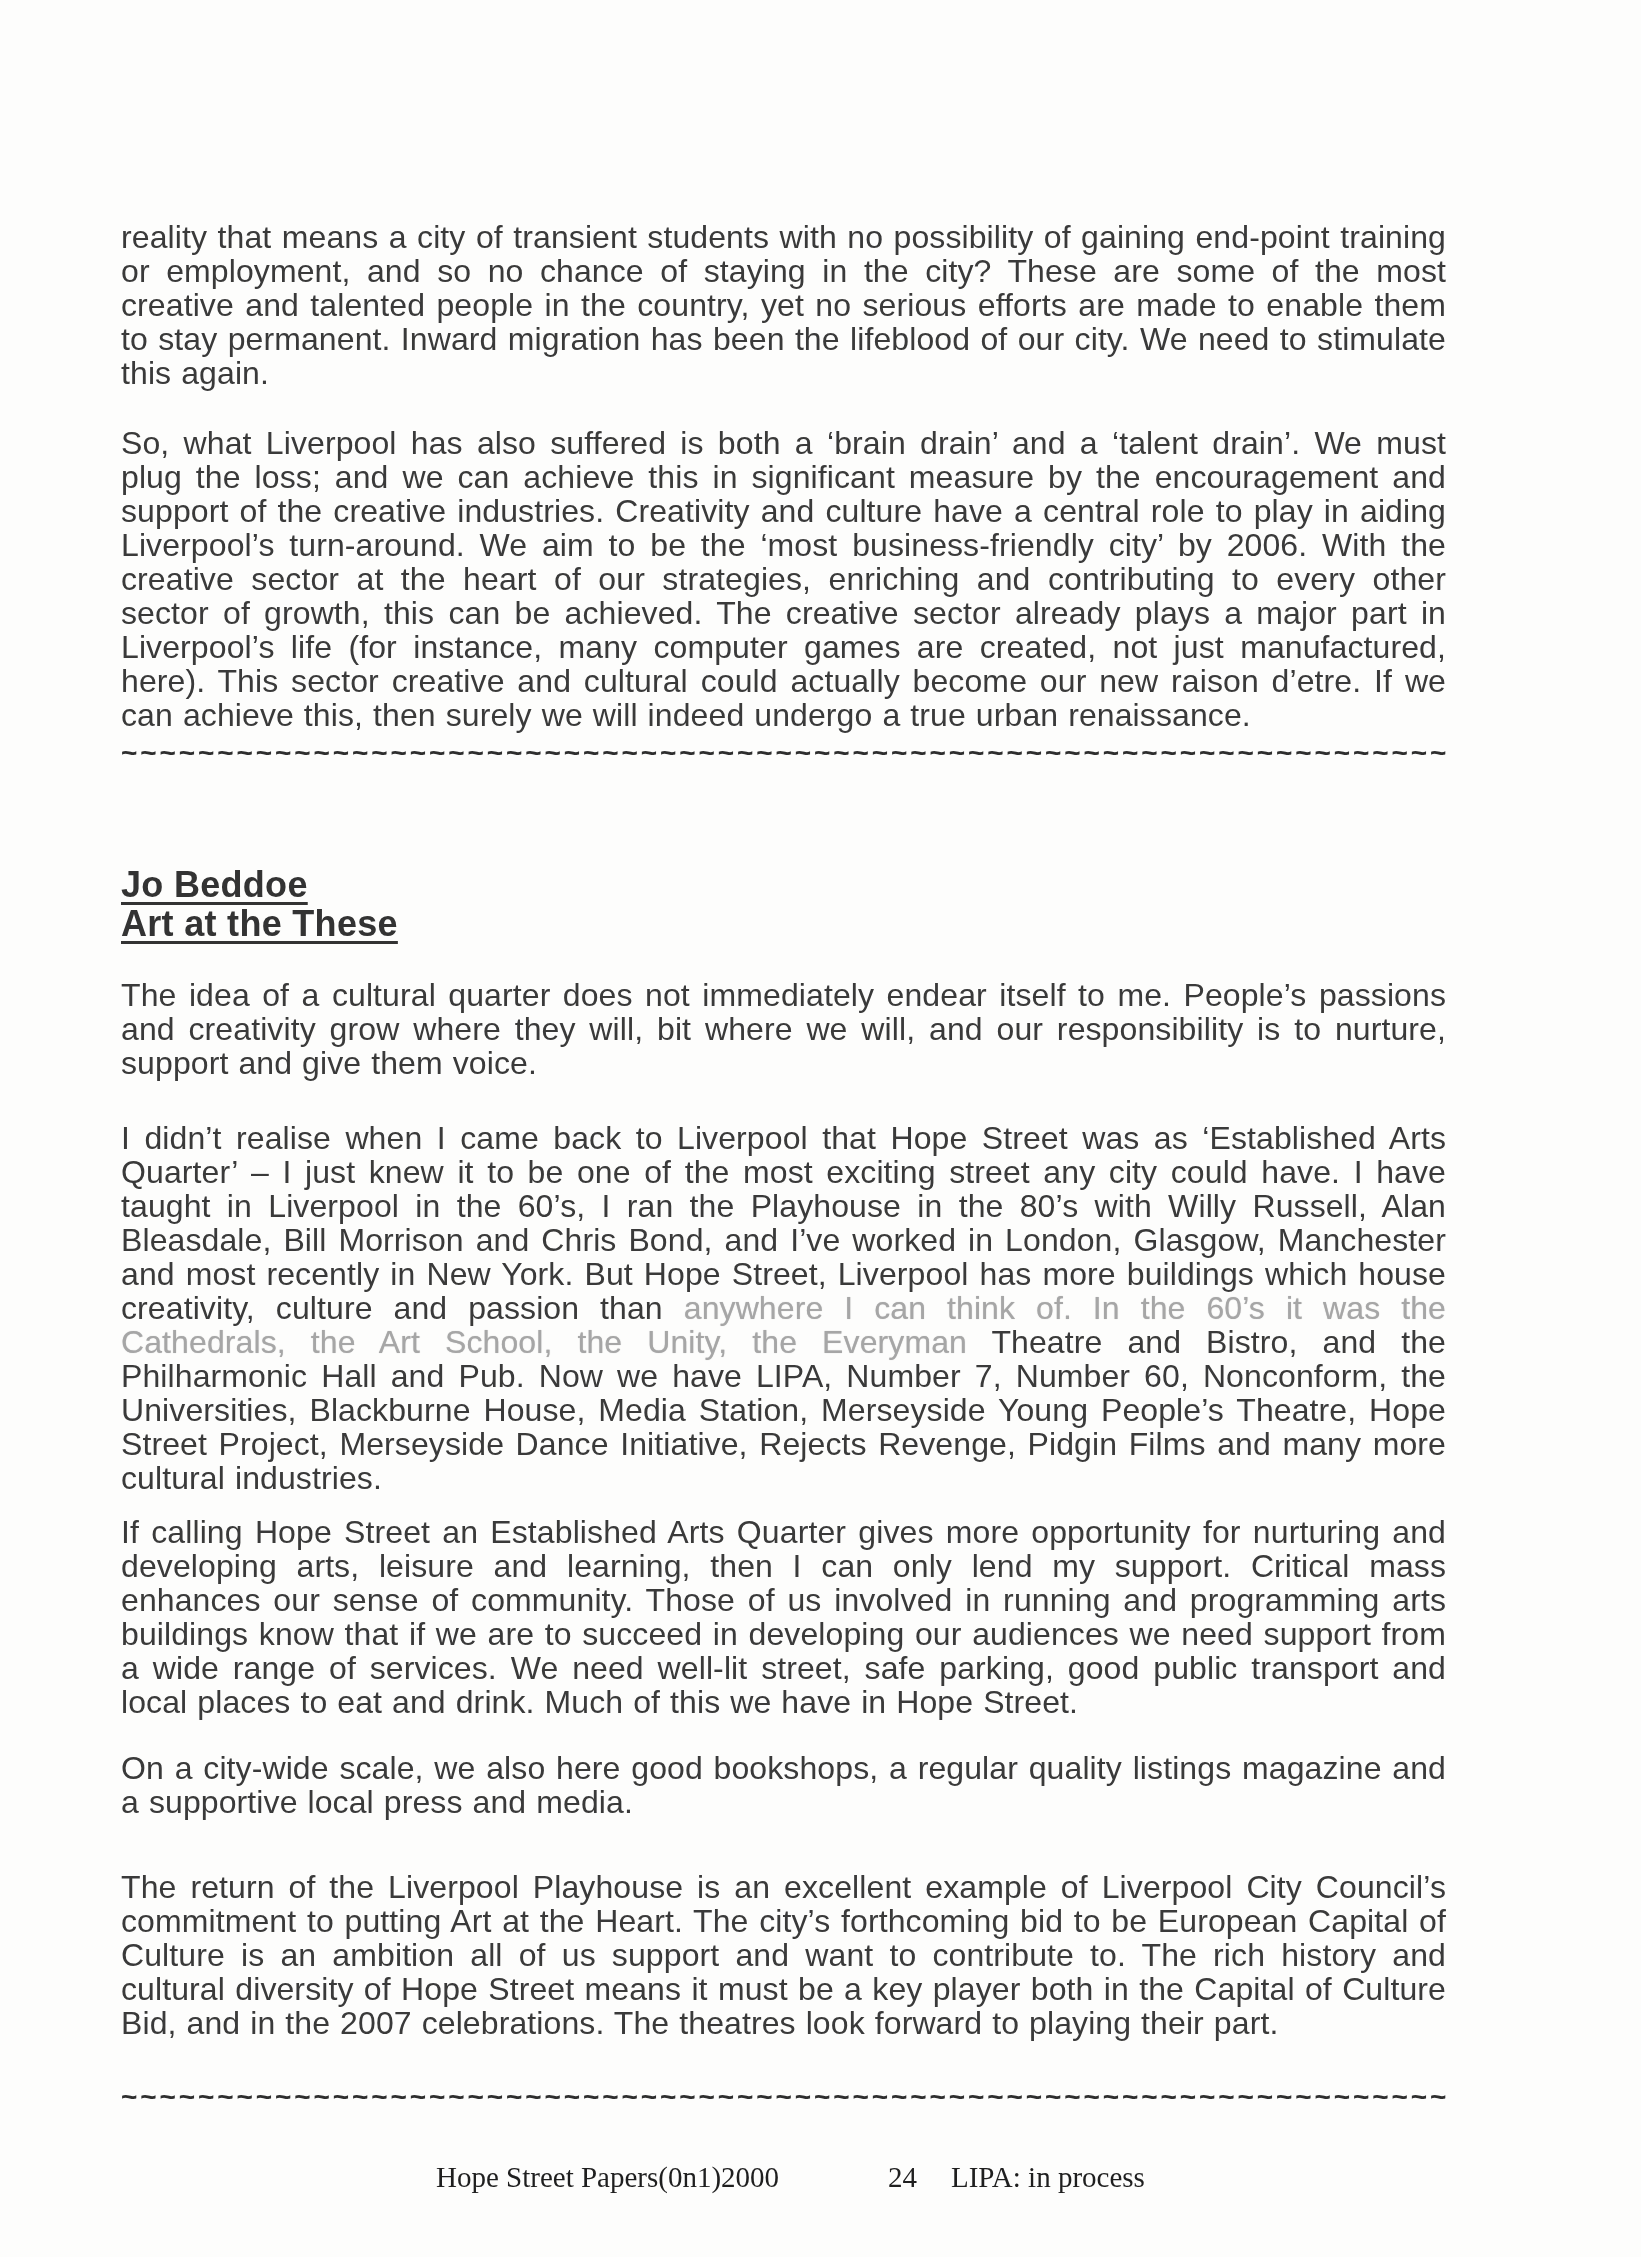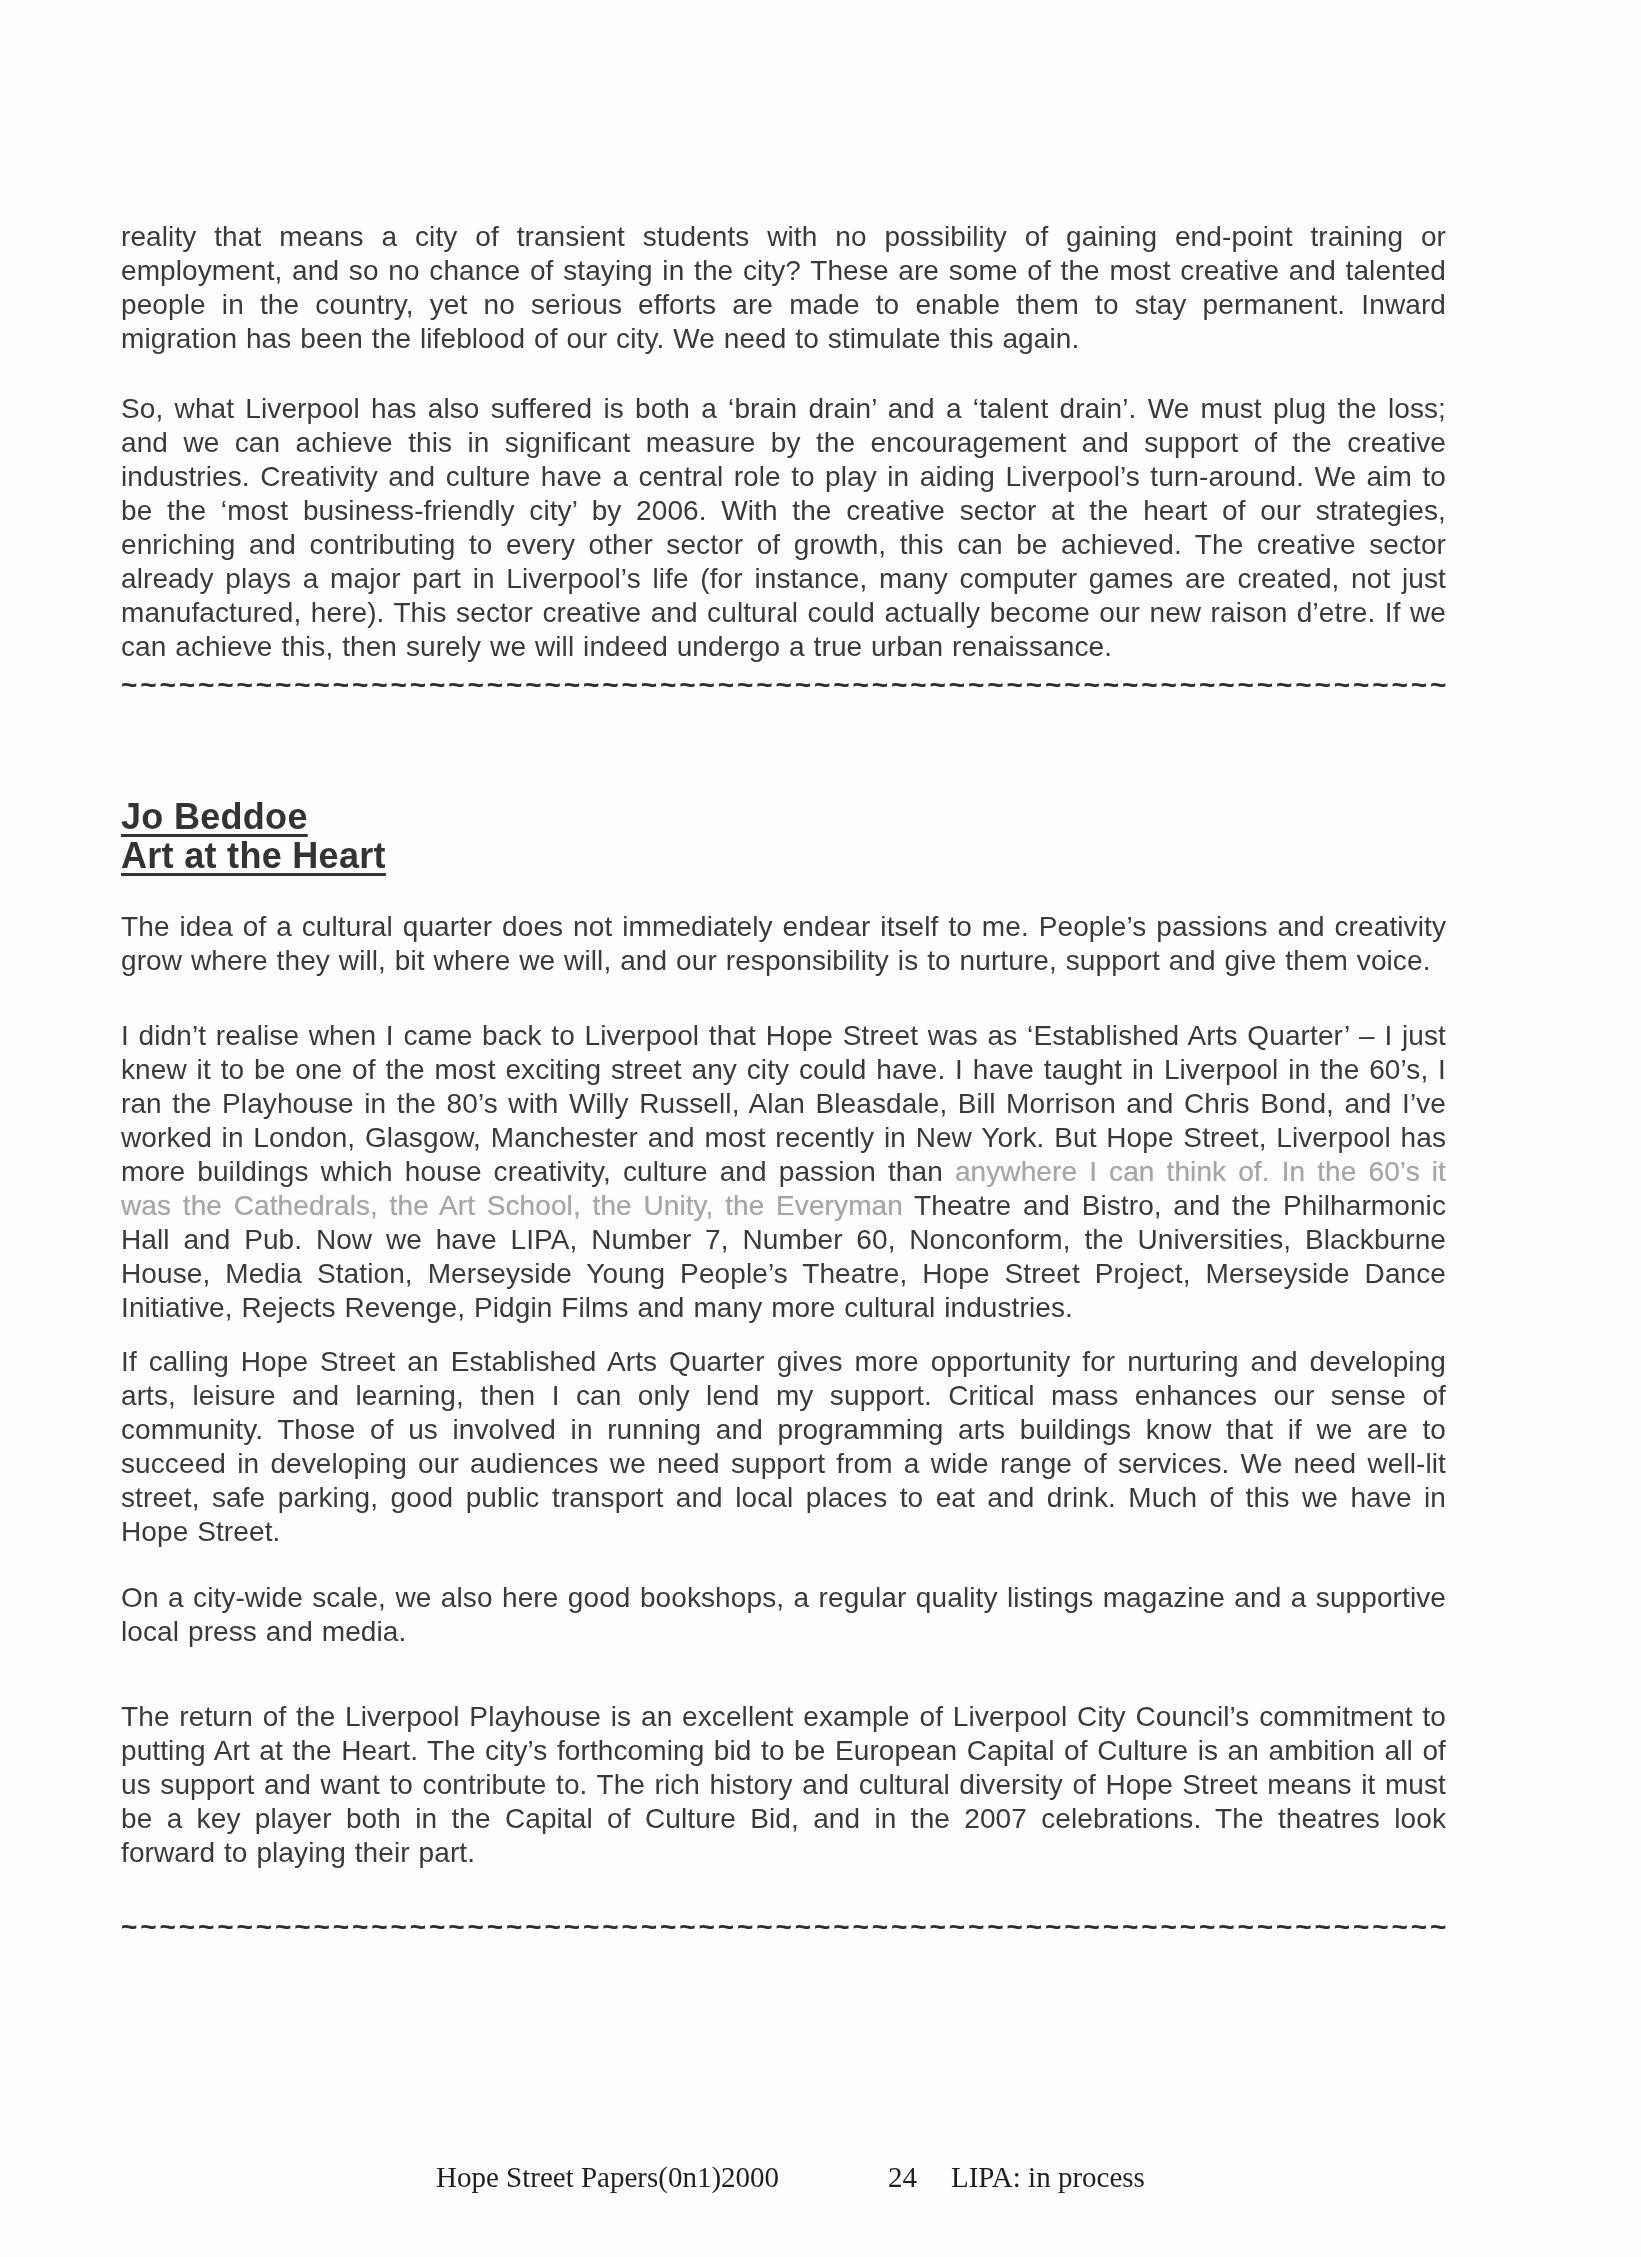--- a/index.html
+++ b/index.html
@@ -14,21 +14,21 @@
     overflow: hidden;
   }
   .content {
     position: absolute;
     left: 121px;
     top: 0;
     width: 1325px;
   }
   .para {
     margin: 0;
-    font-size: 28px;
+    font-size: 32px;
     line-height: 34px;
     text-align: justify;
     letter-spacing: 0.1px;
     word-spacing: 1px;
   }
   .para.p1 { margin-top: 220px; }
   .para.p2 { margin-top: 36px; }
   .para.p3 { margin-top: 35px; }
   .para.p4 { margin-top: 41px; }
   .para.p5 { margin-top: 20px; }
@@ -84,21 +84,21 @@
   <main class="content">
 
     <p class="para p1">reality that means a city of transient students with no possibility of gaining end-point training or employment, and so no chance of staying in the city?  These are some of the most creative and talented people in the country, yet no serious efforts are made to enable them to stay permanent.  Inward migration has been the lifeblood of our city.  We need to stimulate this again.</p>
 
     <p class="para p2">So, what Liverpool has also suffered is both a ‘brain drain’ and a ‘talent drain’.  We must plug the loss;  and we can achieve this in significant measure by the encouragement and support of the creative industries.   Creativity and culture have a central role to play in aiding Liverpool’s turn-around.  We aim to be the ‘most business-friendly city’ by 2006.  With the creative sector at the heart of our strategies, enriching and contributing to every other sector of growth, this can be achieved.  The creative sector already plays a major part in Liverpool’s life (for instance, many computer games are created, not just manufactured, here).  This sector creative and cultural could actually become our new raison d’etre.  If we can achieve this, then surely we will indeed undergo a true urban renaissance.</p>
 
     <div class="divider d1">~~~~~~~~~~~~~~~~~~~~~~~~~~~~~~~~~~~~~~~~~~~~~~~~~~~~~~~~~~~~~~~~~~~~~~~~</div>
 
     <header class="article-heading">
       <span class="heading-line">Jo Beddoe</span>
-      <span class="heading-line">Art at the Heart</span>
+      <span class="heading-line">Art at the These</span>
     </header>
 
     <p class="para p3">The idea of a cultural quarter does not immediately endear itself to me.  People’s passions and creativity grow where they will, bit where we will, and our responsibility is to nurture, support and give them voice.</p>
 
     <p class="para p4"><span>I didn’t realise when I came back to Liverpool that Hope Street was as ‘Established Arts Quarter’ – I just knew it to be one of the most exciting street any city could have.   I have taught in Liverpool in the 60’s, I ran the Playhouse in the 80’s with Willy Russell, Alan Bleasdale, Bill Morrison and Chris Bond, and I’ve worked in London, Glasgow, Manchester and most recently in New York.   But Hope Street, Liverpool has more buildings which house creativity, culture and passion than</span>
       <span class="faded">anywhere I can think of.  In the 60’s it was the Cathedrals, the Art School, the Unity, the Everyman</span>
       <span>Theatre and Bistro, and the Philharmonic Hall and Pub.   Now we have LIPA, Number 7, Number 60, Nonconform, the Universities, Blackburne House,  Media Station, Merseyside Young People’s Theatre, Hope Street Project, Merseyside Dance Initiative, Rejects Revenge, Pidgin Films and many more cultural industries.</span></p>
 
     <p class="para p5">If calling Hope Street an Established Arts Quarter gives more opportunity for nurturing and developing arts, leisure and learning, then I can only lend my support.  Critical mass enhances our sense of community.  Those of us involved in running and programming arts buildings know that if we are to succeed in developing our audiences we need support from a wide range of services.  We need well-lit street, safe parking, good public transport and local places to eat and drink.  Much of this we have in Hope Street.</p>
 

